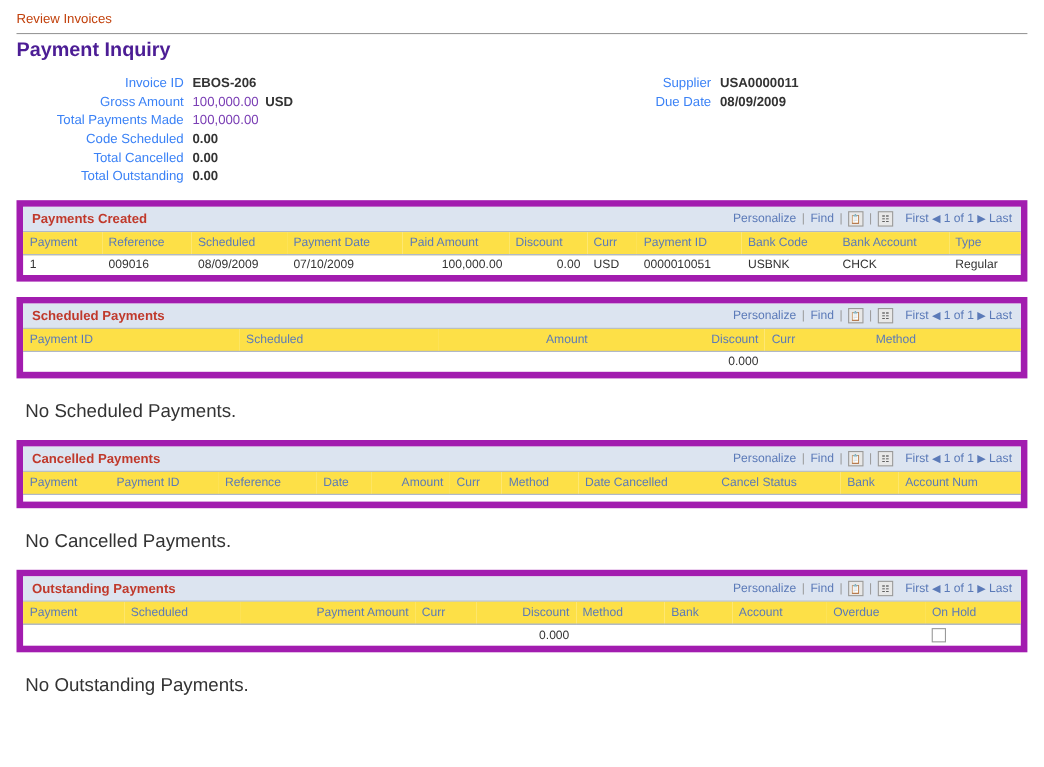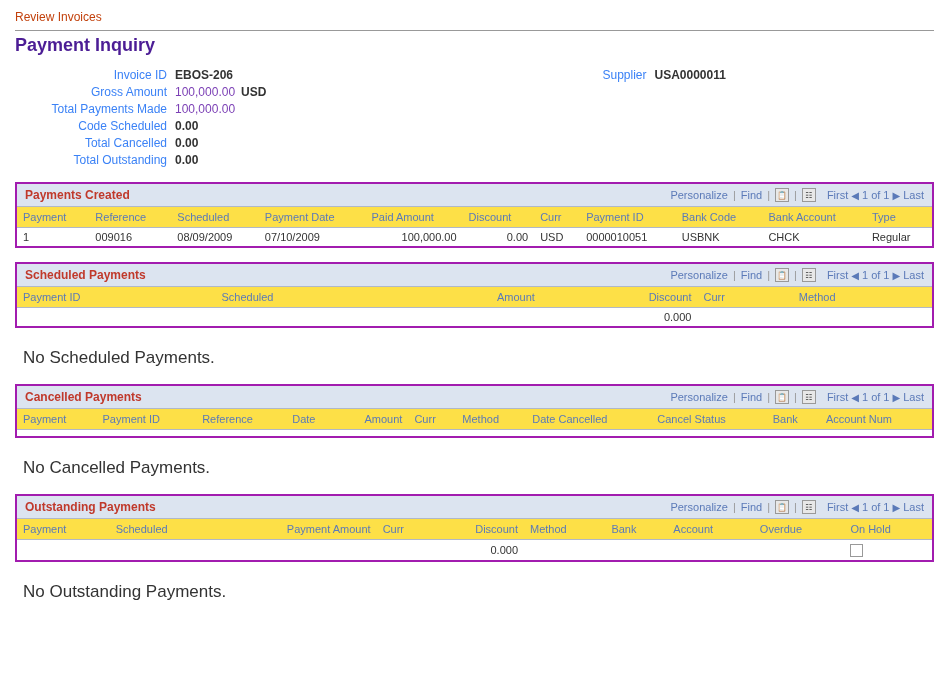--- a/index.html
+++ b/index.html
@@ -12,21 +12,21 @@
 
     .info-section { margin-bottom: 12px; }
     .info-row { display: flex; margin-bottom: 3px; }
     .info-label { color: #3b82f6; min-width: 160px; text-align: right; padding-right: 8px; }
     .info-value { color: #7b3fb5; }
     .info-value.black { color: #333; font-weight: bold; }
     .info-cols { display: flex; gap: 40px; margin-bottom: 8px; }
     .info-col-left { flex: 1; }
     .info-col-right { flex: 1; }
 
-    .section-block { border: 2px solid #a21caf; margin-bottom: 14px; }
+    .section-block { border: 6px solid #a21caf; margin-bottom: 14px; }
     .section-header { background: #dce4f0; padding: 4px 8px; display: flex; justify-content: space-between; align-items: center; border-bottom: 1px solid #b0b8c8; }
     .section-title { color: #c0392b; font-weight: bold; font-size: 12px; }
     .section-controls { color: #5b7ab8; font-size: 11px; display: flex; align-items: center; gap: 3px; }
     .section-controls a { color: #5b7ab8; text-decoration: none; cursor: pointer; }
     .section-controls .nav-btn { color: #5b7ab8; cursor: pointer; font-size: 10px; }
 
     table { width: 100%; border-collapse: collapse; font-size: 11px; }
     table th { color: #5b7ab8; font-weight: normal; border-bottom: 1px solid #b0b8c8; padding: 4px 6px; text-align: left; background: #fde047; }
     table td { padding: 3px 6px; border-bottom: 1px solid #e0e0e0; }
     table tr:last-child td { border-bottom: none; }
@@ -74,20 +74,24 @@
       </div>
       <div class="info-row">
         <span class="info-label">Total Outstanding</span>
         <span class="info-value black">0.00</span>
       </div>
     </div>
     <div class="info-col-right">
       <div class="info-row">
         <span class="info-label">Supplier</span>
         <span class="info-value black">USA0000011</span>
+      </div>
+      <div class="info-row">
+        <span class="info-label">Due Date</span>
+        <span class="info-value black">08/09/2009</span>
       </div>
     </div>
   </div>
 </div>
 
 <div class="section-block">
   <div class="section-header">
     <span class="section-title">Payments Created</span>
     <div class="section-controls">
       <a>Personalize</a>

